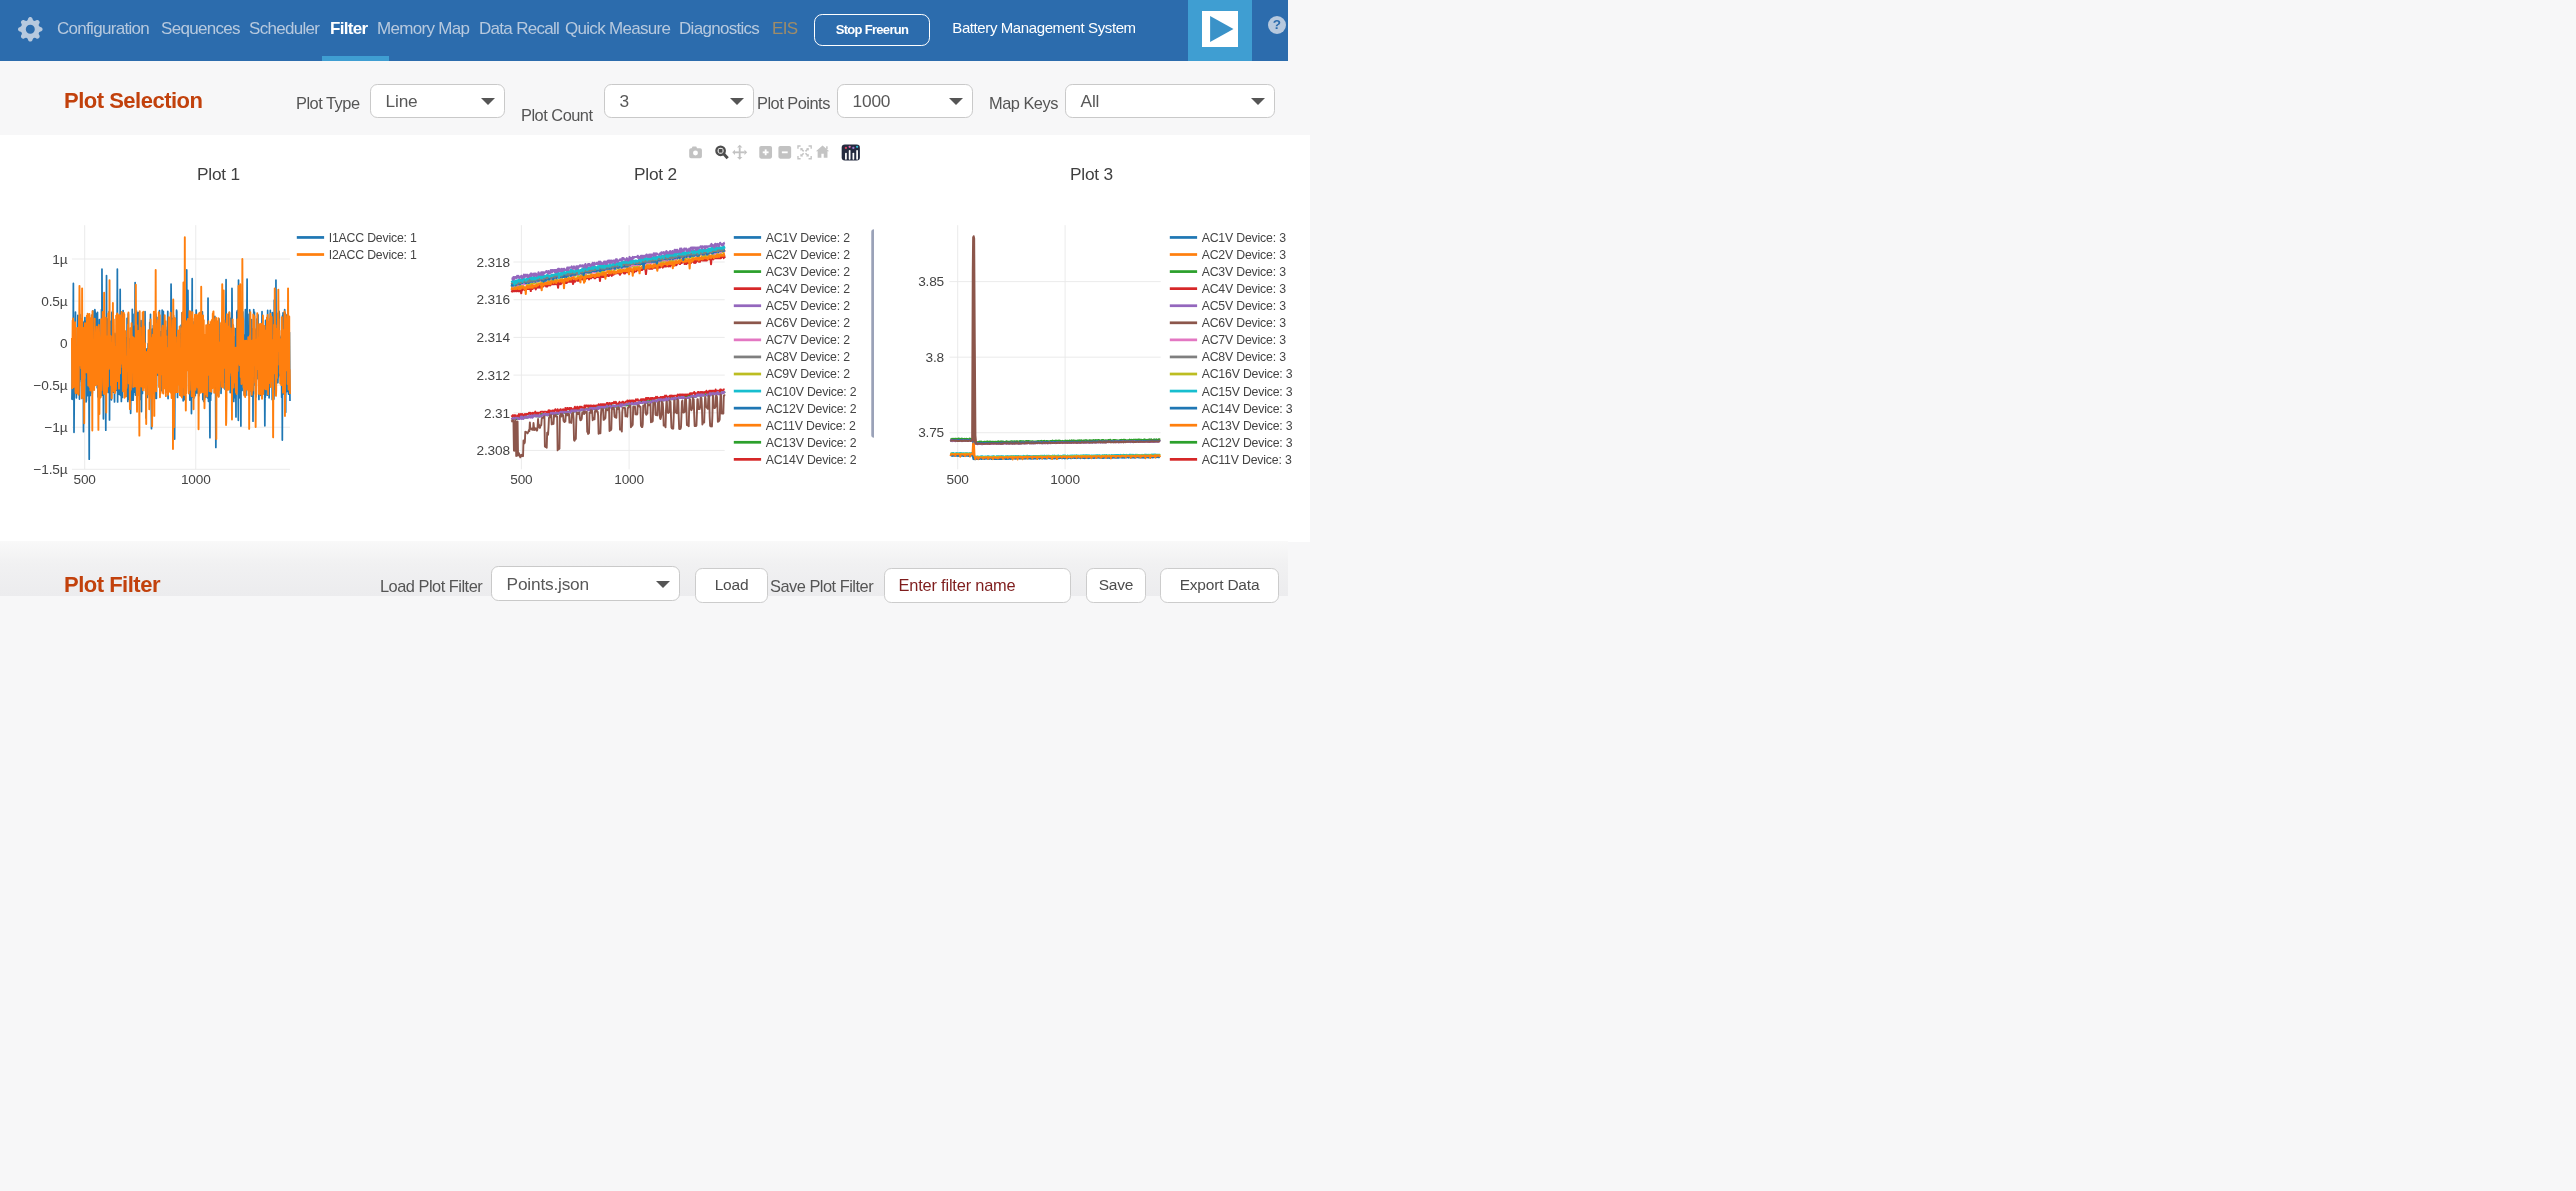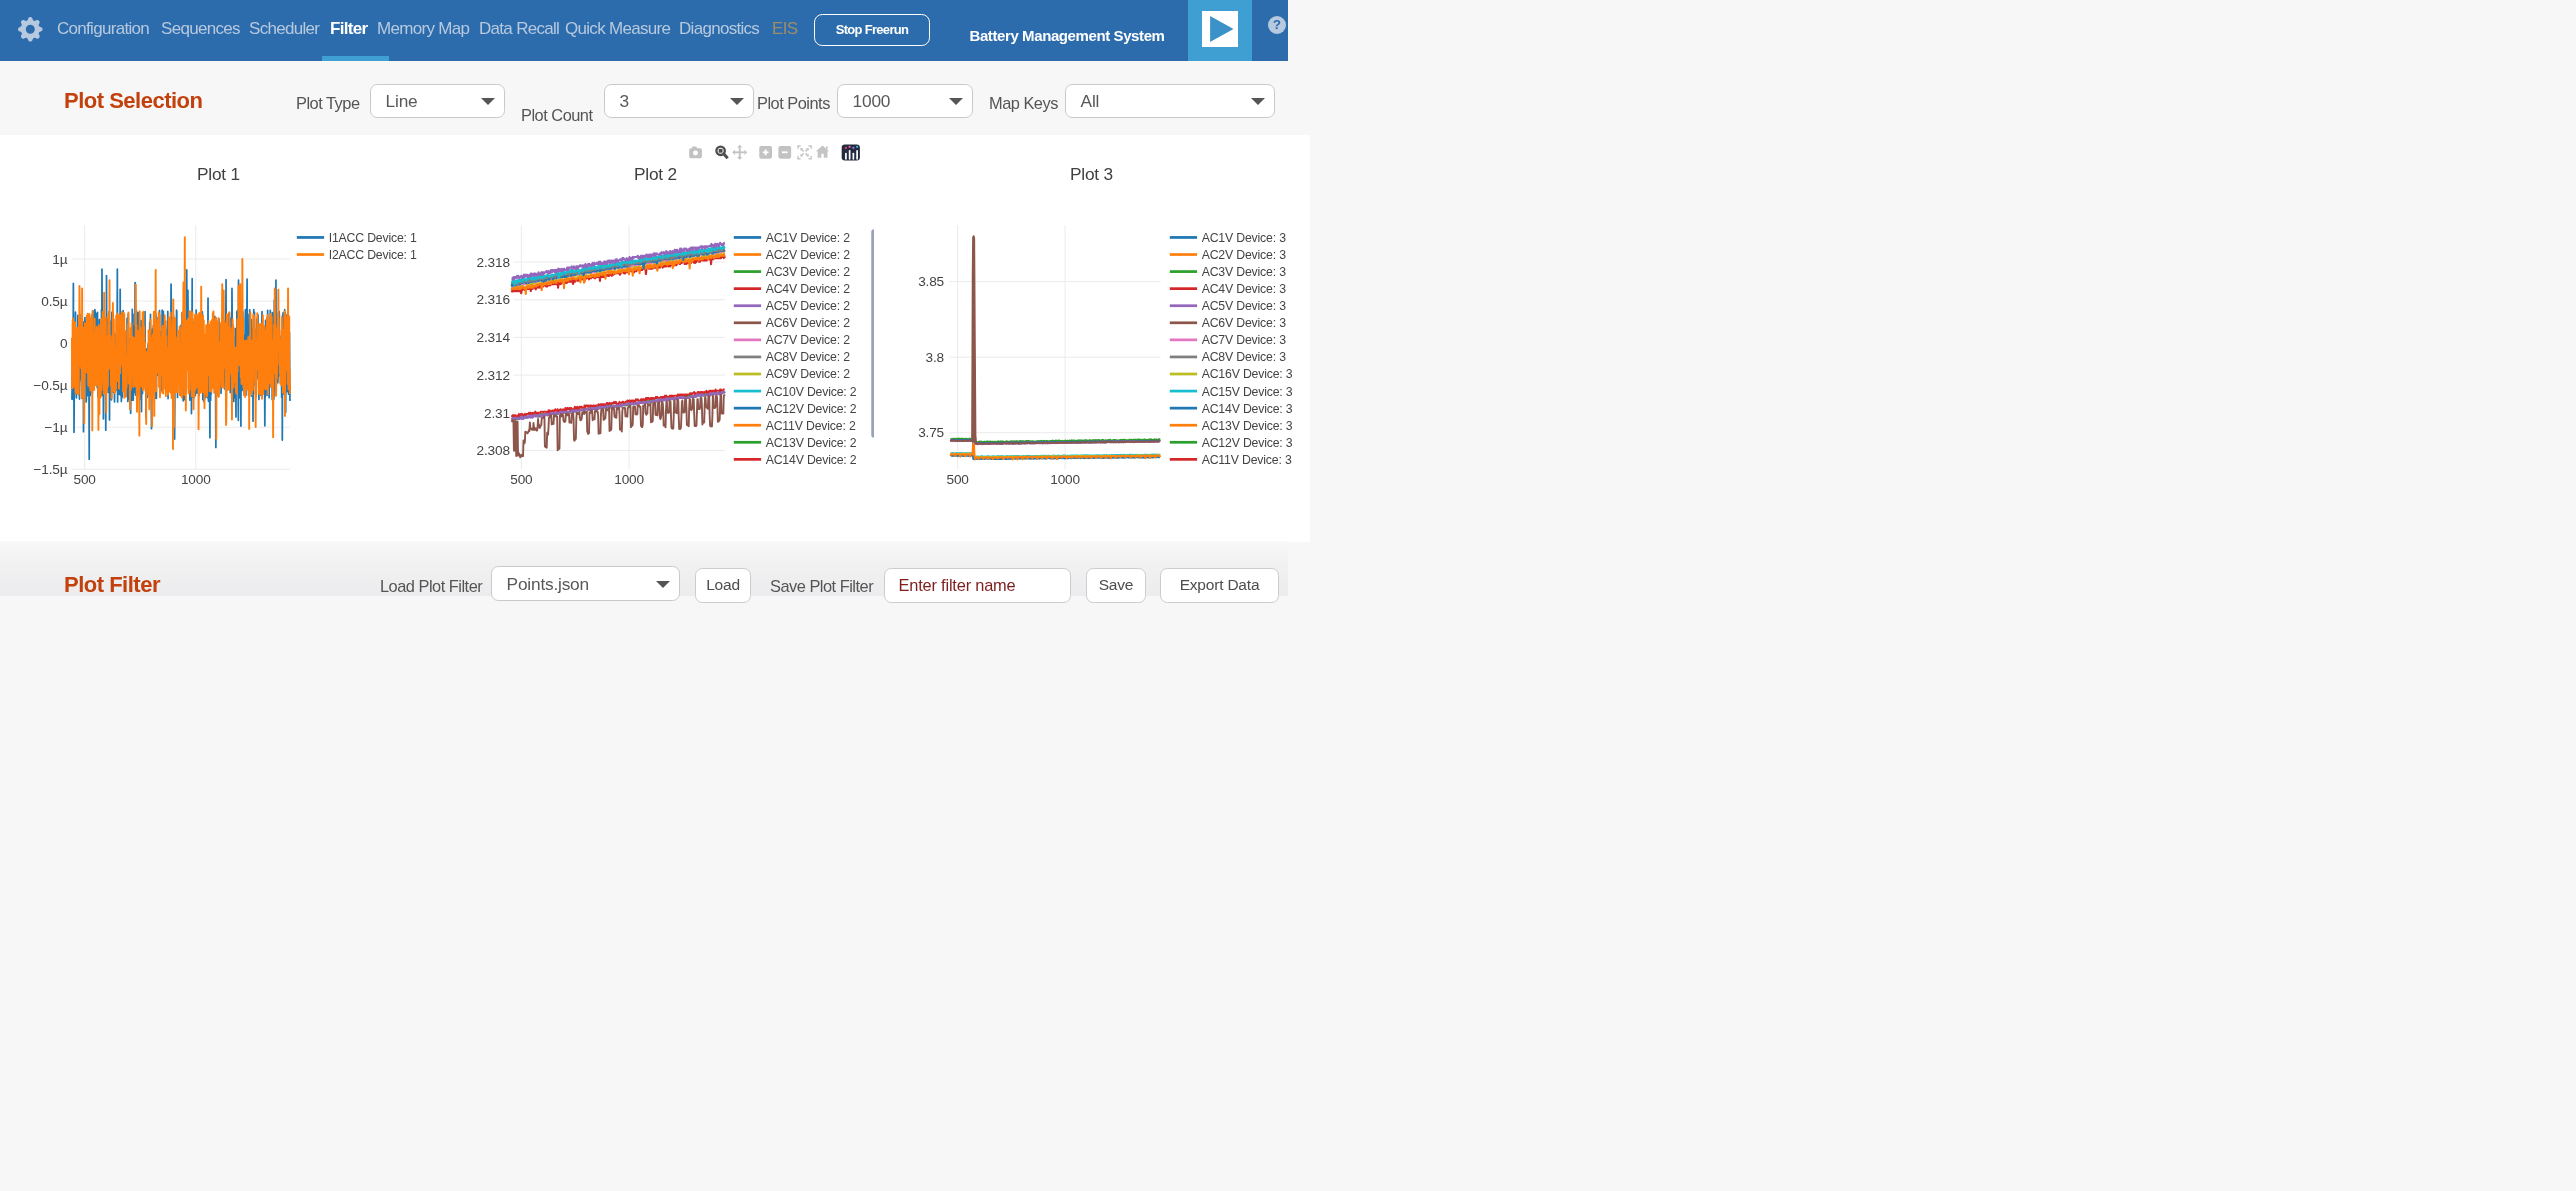--- a/index.html
+++ b/index.html
@@ -2,21 +2,21 @@
 <html style="font-size:14.6px"><head><meta charset="utf-8"><style>
 * { margin:0; padding:0; box-sizing:border-box; }
 html,body { width:1288px; height:596px; overflow:hidden; font-family:"Liberation Sans",sans-serif; background:#f7f7f8; }
 header { position:absolute; left:0; top:0; width:1288px; height:61px; background:#2c6cad; }
 .gear { position:absolute; left:18px; top:17.3px; }
 nav span { position:absolute; top:19px; font-size:17px; letter-spacing:-0.7px; color:#b7c9de; white-space:nowrap; }
 nav span.active { color:#fff; font-weight:600; }
 nav span.eis { color:#9f8c68; }
 .underline { position:absolute; left:322px; top:56px; width:67px; height:4.5px; background:#3f9ed2; }
 .stopbtn { position:absolute; left:814px; top:13.6px; width:116px; height:32px; border:1.8px solid #fff; border-radius:8.2px; color:#fff; font-size:13px; font-weight:700; text-align:center; line-height:30px; letter-spacing:-0.7px; }
-.bmstitle { position:absolute; left:1044px; top:27px; transform:translateX(-50%); white-space:nowrap; color:#fff; font-size:15px; font-weight:700; letter-spacing:-0.4px;margin-left:23px; }
+.bmstitle { position:absolute; left:1044px; top:19px; transform:translateX(-50%); white-space:nowrap; color:#fff; font-size:15px; font-weight:400; letter-spacing:-0.4px; }
 .logocol { position:absolute; left:1188px; top:0; width:64px; height:61px; background:#3f9ed2; }
 .logosq { position:absolute; left:13.6px; top:11px; width:36px; height:36px; background:#fff; }
 .help { position:absolute; left:1268px; top:16.4px; width:18px; height:18px; border-radius:50%; background:#b7c9de; color:#2c6cad; font-weight:700; font-size:13.6px; text-align:center; line-height:18px; }
 .selbar { position:absolute; left:0; top:61px; width:1288px; height:74px; background:#f7f7f8; }
 h1 { position:absolute; font-size:22px; font-weight:600; color:#c2410c; letter-spacing:-0.5px; white-space:nowrap;margin-left:36px; }
 .lbl { position:absolute; font-size:16.4px; color:#555; letter-spacing:-0.5px; white-space:nowrap; }
 .sel { position:absolute; background:#fff; border:1.4px solid #c9c9c9; border-radius:7.3px; font-size:17.3px; color:#585858; letter-spacing:-0.2px; }
 .sel span { position:absolute; left:14.6px; top:50%; transform:translateY(-50%); }
 .caret { position:absolute; right:9px; top:50%; margin-top:-2.7px; width:0; height:0; border-left:7.7px solid transparent; border-right:7.7px solid transparent; border-top:7.7px solid #555; }
 .plots { position:absolute; left:0; top:135px; width:1310px; height:407px; background:#fff; }
@@ -265,20 +265,20 @@
       <text x="361" y="361.15" font-size="13.5" fill="#444">AC11V Device: 3</text>
 </svg>
 </div>
 <div class="filterbar"></div>
 <h1 style="left:28px; top:572px;">Plot Filter</h1>
 <div class="lbl" style="left:380px; top:577px;">Load Plot Filter</div>
 <div class="sel" style="left:491px; top:566px; width:189px; height:35px;">
     <span>Points.json</span>
     <i class="caret"></i>
   </div>
-<div class="btn" style="left:695px; top:568px; width:56px; height:35px; line-height:32px;">Load</div>
+<div class="btn" style="left:695px; top:568px; width:73px; height:35px; line-height:32px;">Load</div>
 <div class="lbl" style="left:770px; top:577px;">Save Plot Filter</div>
 <div class="inp" style="left:884px; top:568px; width:187px; height:35px;">
     <span>Enter filter name</span>
   </div>
 <div class="btn" style="left:1086px; top:568px; width:60px; height:35px; line-height:32px;">Save</div>
 <div class="btn" style="left:1160px; top:568px; width:119px; height:35px; line-height:32px;">Export Data</div>
 
 
 </body></html>

